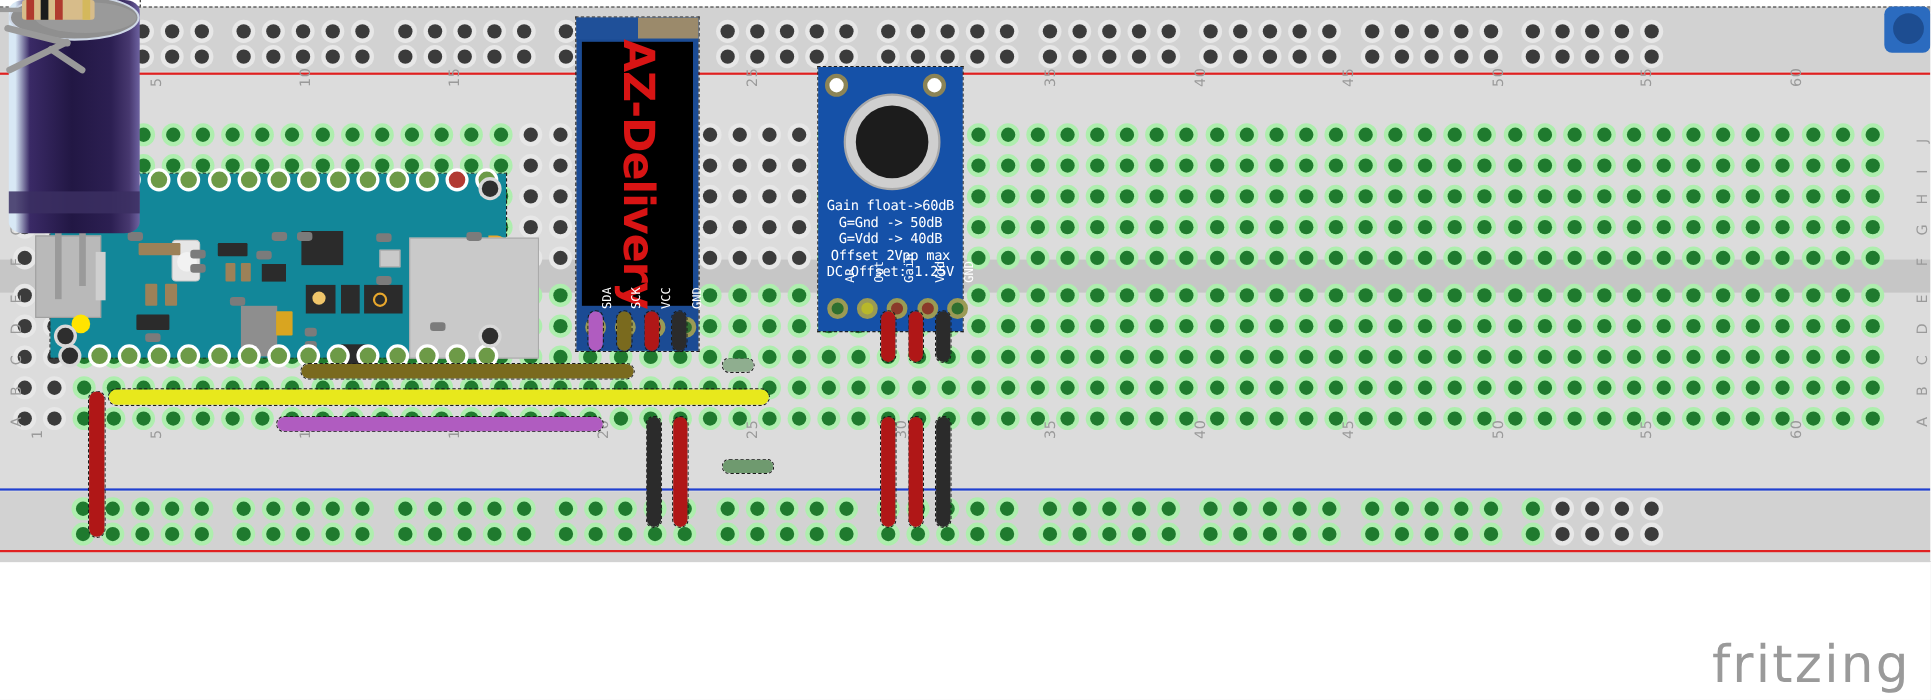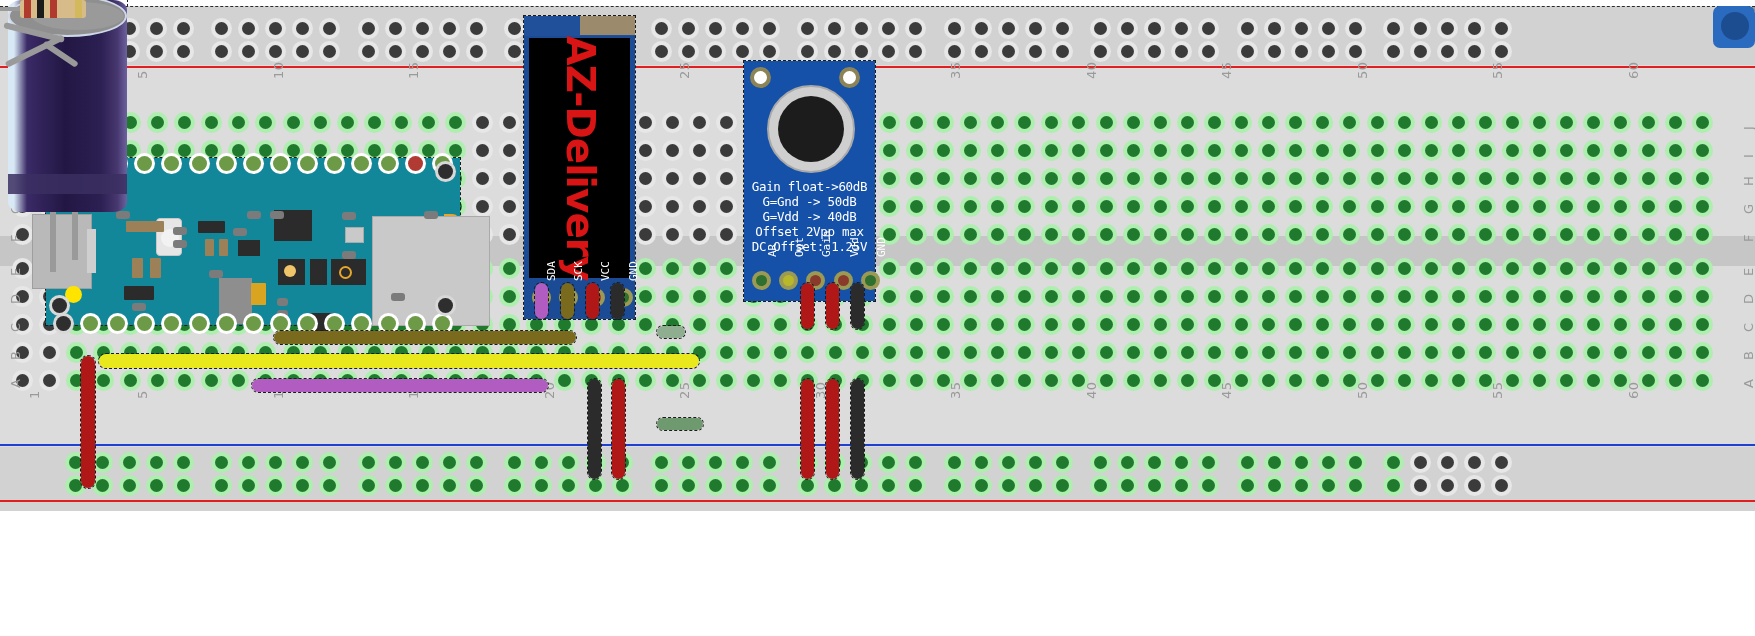--- a/index.html
+++ b/index.html
@@ -1443,14 +1443,15 @@
       <div class="wire" style="left: 826px; top: 283px; width: 13px; height: 46px; background: rgb(176, 23, 23);"></div>
       <div class="wire" style="left: 851px; top: 283px; width: 13px; height: 46px; background: rgb(43, 43, 43);"></div>
       <div class="wire" style="left: 535px; top: 283px; width: 13px; height: 36px; background: rgb(176, 92, 192);"></div>
       <div class="wire" style="left: 561px; top: 283px; width: 13px; height: 36px; background: rgb(122, 106, 30);"></div>
       <div class="wire" style="left: 586px; top: 283px; width: 13px; height: 36px; background: rgb(176, 23, 23);"></div>
       <div class="wire" style="left: 611px; top: 283px; width: 13px; height: 36px; background: rgb(43, 43, 43);"></div>
       <div class="wire" style="left: 657px; top: 418px; width: 46px; height: 12px; background: rgb(111, 154, 111);"></div>
       <div class="wire" style="left: 657px; top: 326px; width: 28px; height: 12px; background: rgb(143, 174, 143);"></div>
     </div>
 
+  <div id="fritzing-logo">fritzing</div>
 
 </div>
 
 </body></html>

